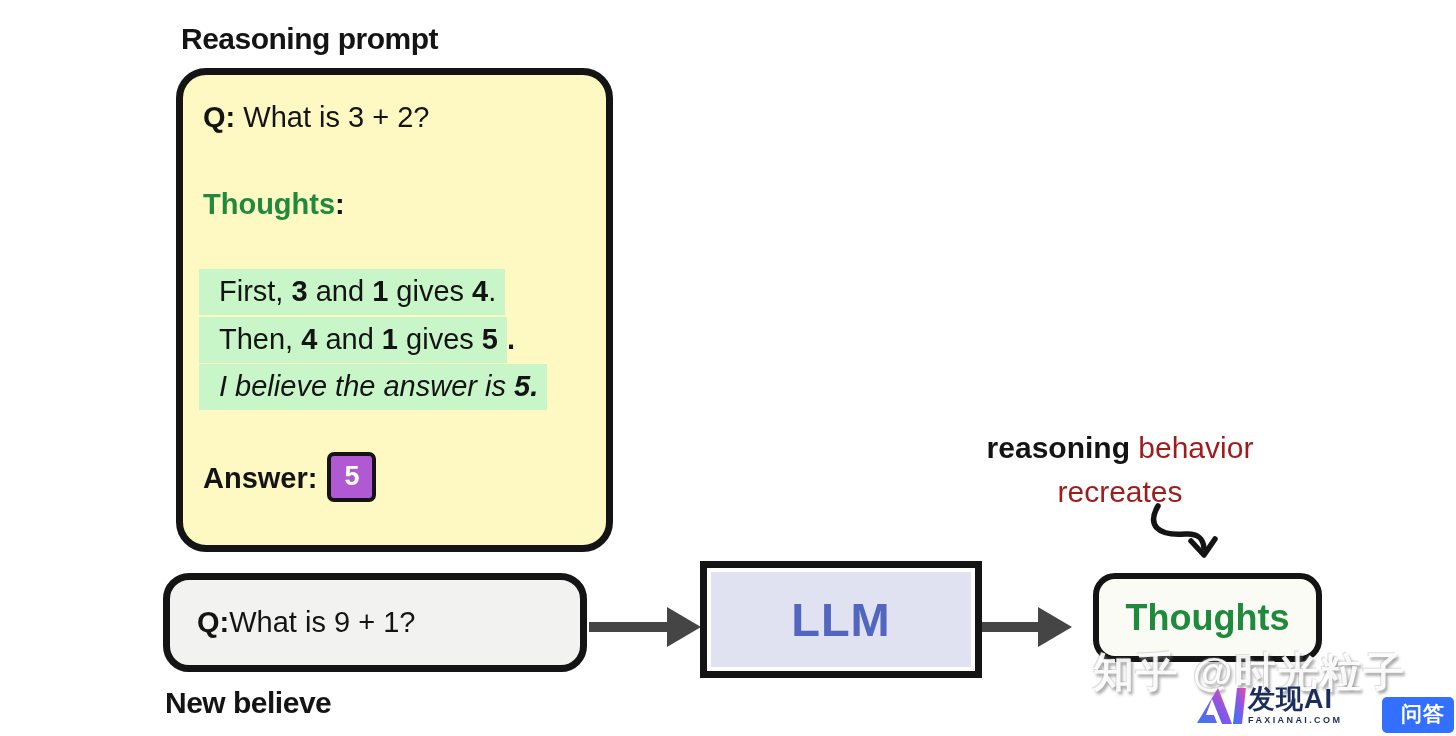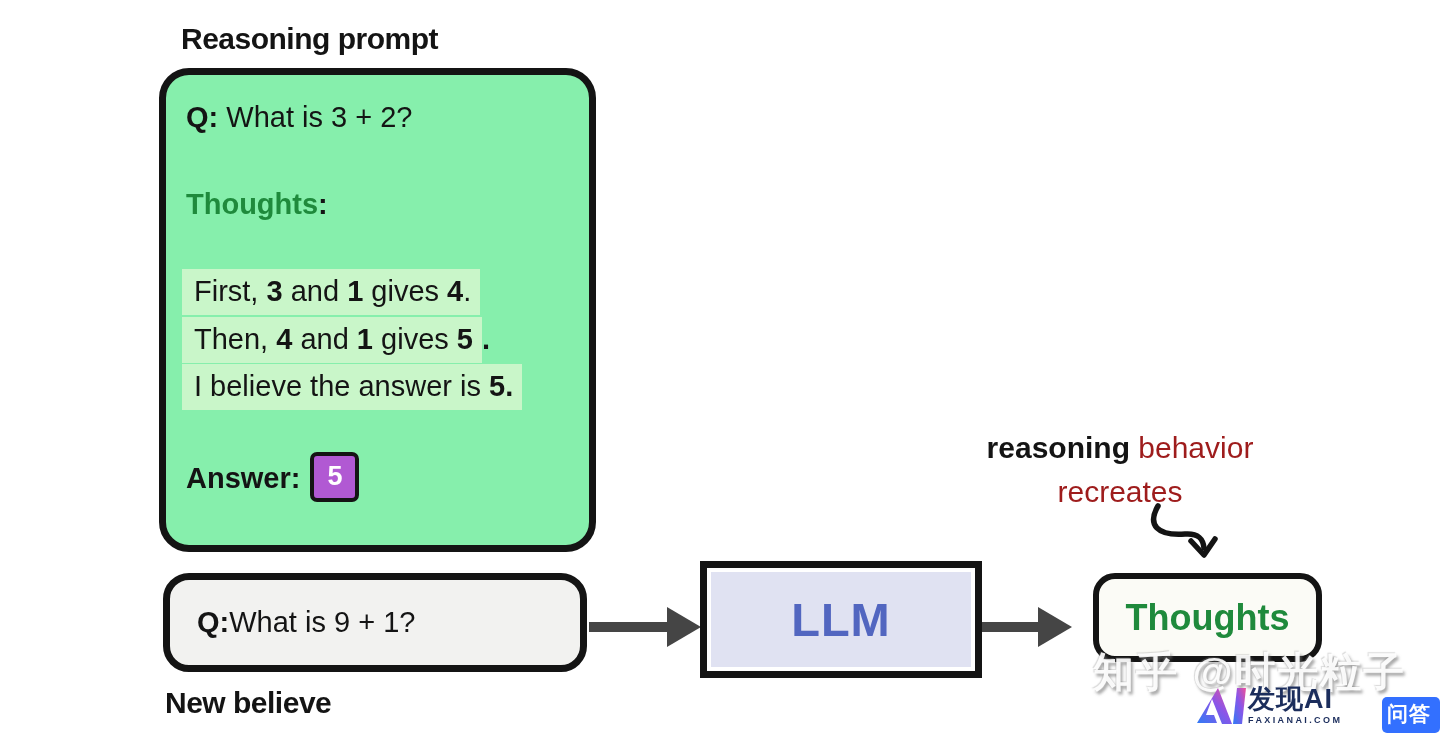--- a/index.html
+++ b/index.html
@@ -10,29 +10,29 @@
     font-family:"Liberation Sans","DejaVu Sans",sans-serif;
     color:#141414;
   }
   .abs { position:absolute; }
 
   
   .section-title { font-size:30px; font-weight:700; letter-spacing:-0.5px; }
 
   
   .reasoning-box {
-    left:159px; top:68px; width:437px; height:484px;
-    background:#86efac; border:7px solid #141414; border-radius:30px;
+    left:176px; top:68px; width:437px; height:484px;
+    background:#fef9c3; border:7px solid #141414; border-radius:30px;
   }
   .reasoning-box .row { position:absolute; left:20px; font-size:29px; line-height:40px; white-space:nowrap; }
   .q-prefix { font-weight:700; }
   .green { color:#1f8a3c; font-weight:700; }
   .hl {
     display:inline-block; background:#c9f6c9;
-    padding:2px 9px 4px 12px; margin-left:-4px;text-align:right;
+    padding:2px 9px 4px 20px; margin-left:-4px;text-align:right;
   }
   .b { font-weight:700; }
   .answer-chip {
     display:inline-block; vertical-align:middle;
     background:#b159d3; color:#ffffff; font-weight:700; font-size:27px;
     border:4px solid #141414; border-radius:7px;
     padding:0 13px 2px 13px; margin-left:10px; margin-top:-6px;
   }
 
   
@@ -81,21 +81,21 @@
     color:rgba(255,255,255,0.92); white-space:nowrap; letter-spacing:2px;
     text-shadow: 2px 3px 3px rgba(110,110,110,0.6), -1px -1px 1px rgba(150,150,150,0.35);
   }
   .brand { left:1196px; top:686px; display:flex; align-items:flex-start; }
   .brand-text { display:flex; flex-direction:column; }
   .brand-name { font-size:27px; font-weight:700; color:#1b2d5c; line-height:27px; letter-spacing:1px; }
   .brand-domain { font-size:9px; font-weight:700; color:#1b2d5c; letter-spacing:2.4px; margin-top:2px; }
   .qa-badge {
     left:1382px; top:697px;
     background:#3370ff; color:#ffffff; font-size:21px; font-weight:700;
-    padding:3px 9px 5px 5px; border-radius:5px; letter-spacing:1px;
+    padding:3px 9px 5px 19px; border-radius:5px; letter-spacing:1px;
   }
 </style>
 </head>
 <body>
 
 <div class="stage">
 
   <div class="abs section-title" style="left:181px; top:22px;">Reasoning prompt</div>
 
   <div class="abs reasoning-box">
@@ -109,21 +109,21 @@
     </div>
 
     <div class="row" style="top:194px;">
       <span class="hl"><span>First, </span><span class="b">3</span><span> and </span><span class="b">1</span><span> gives </span><span class="b">4</span><span>.</span></span>
     </div>
 
     <div class="row" style="top:242px;">
       <span class="hl"><span>Then, </span><span class="b">4</span><span> and </span><span class="b">1</span><span> gives </span><span class="b">5</span></span><span class="b">.</span>
     </div>
 
-    <div class="row" style="top:289px;">
+    <div class="row" style="top:289px;font-style:italic;">
       <span class="hl"><span>I believe the answer is </span><span class="b">5</span><span class="b">.</span></span>
     </div>
 
     <div class="row" style="top:383px;">
       <span class="b">Answer</span><span class="b">:</span><span class="answer-chip">5</span>
     </div>
   </div>
 
   <div class="abs new-question-box">
     <span class="q-prefix">Q:</span>

